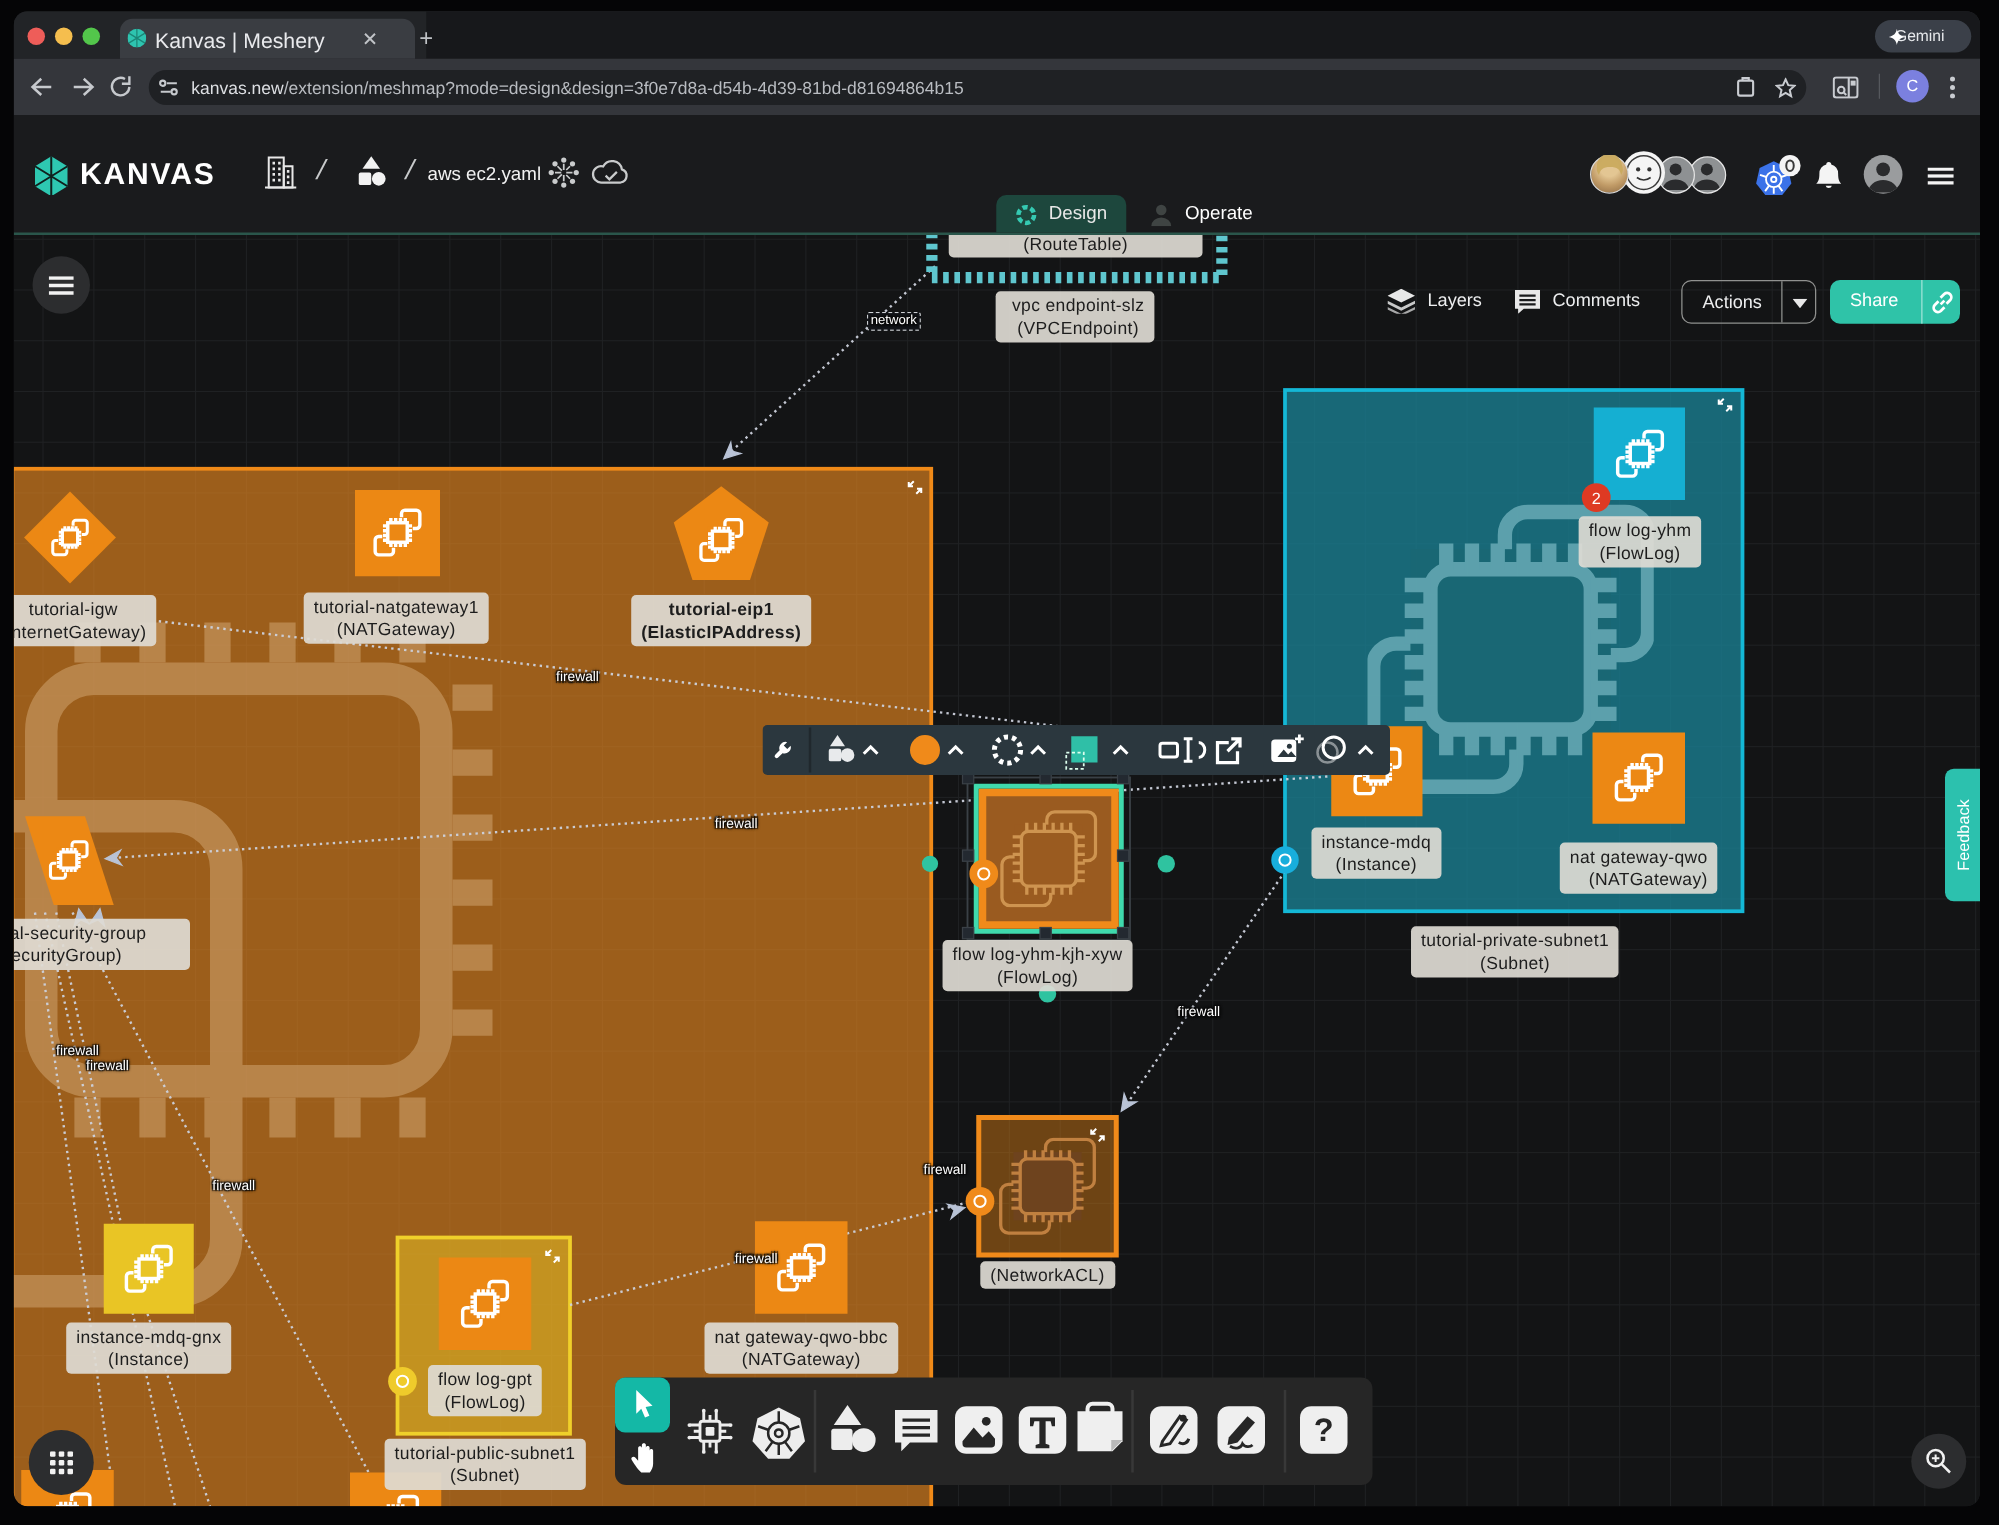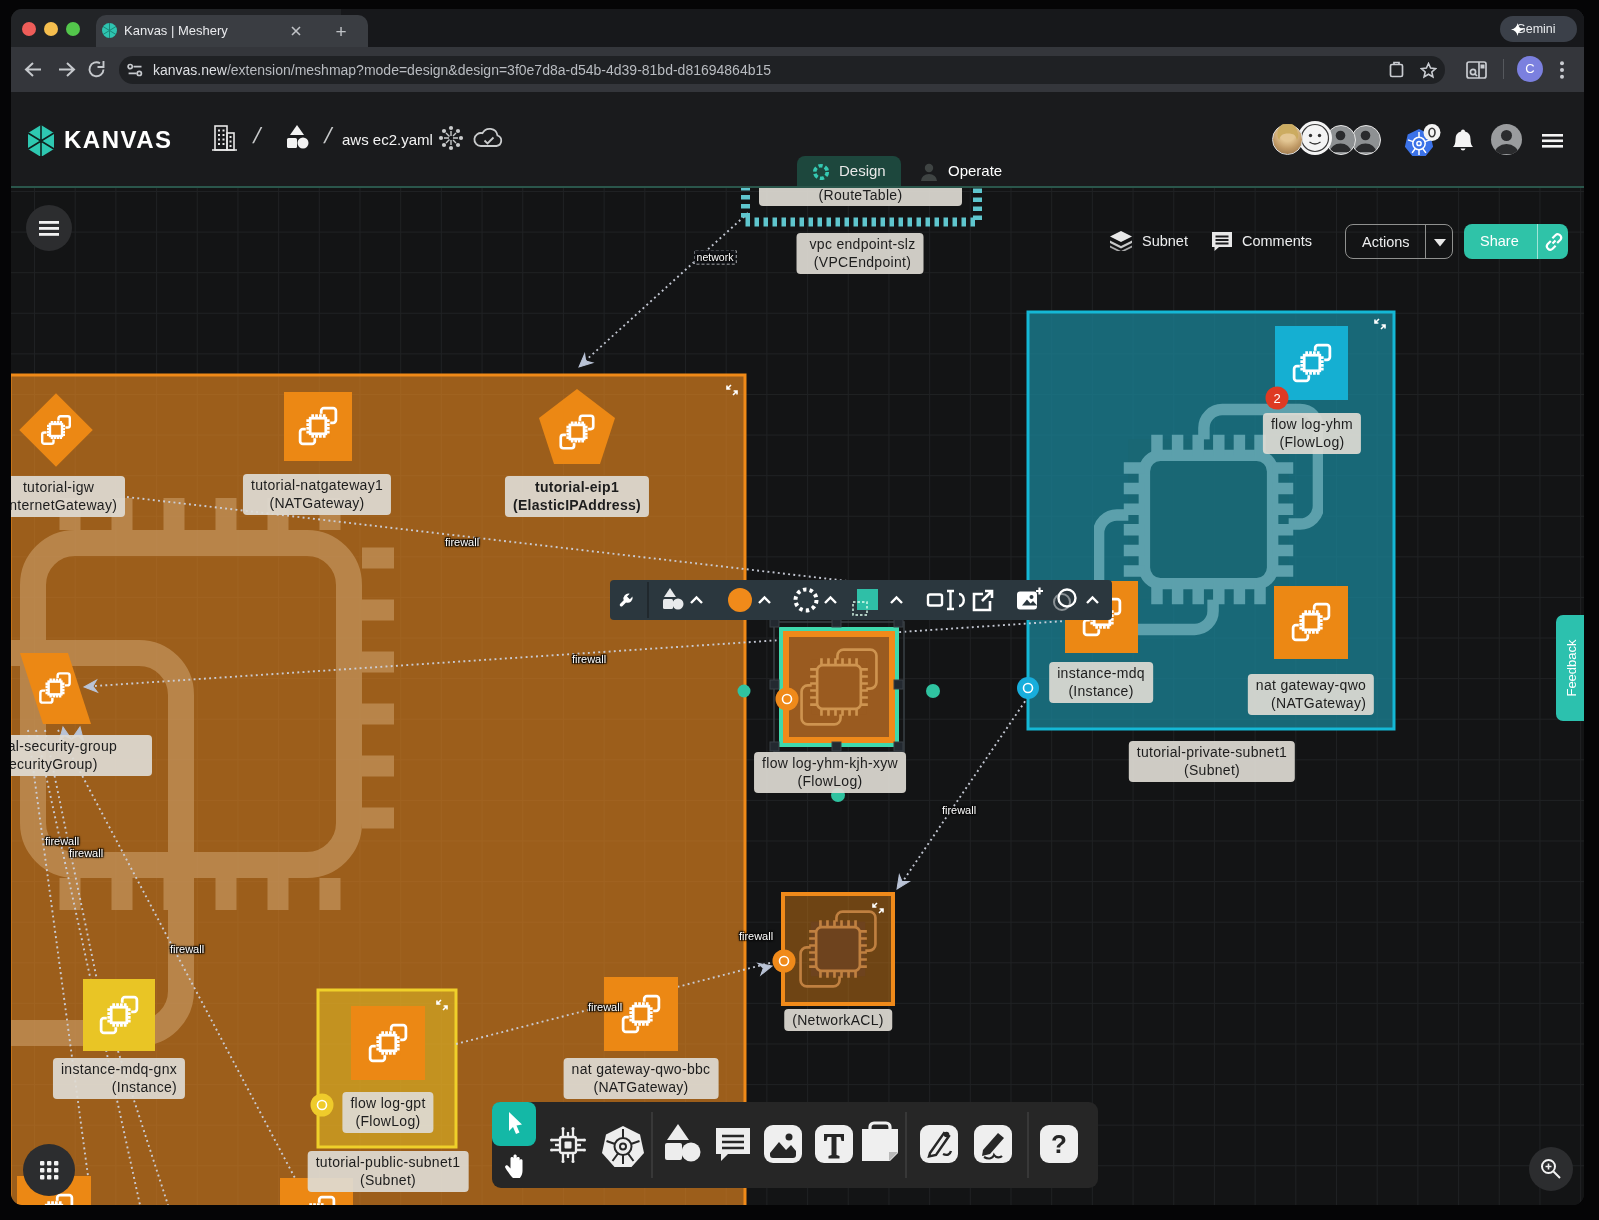--- a/index.html
+++ b/index.html
@@ -1,20 +1,20 @@
 <!DOCTYPE html>
 <html><head><meta charset="utf-8"><title>Kanvas | Meshery</title><style>
 *{margin:0;padding:0;box-sizing:border-box}
 html,body{width:1599px;height:1220px;background:#050506;font-family:"Liberation Sans",sans-serif;overflow:hidden}
 #win{position:absolute;left:11px;top:9px;width:1573px;height:1196px;background:#1A1B1D;border-radius:11px;overflow:hidden}
 
 #tabbar{position:absolute;left:0;top:0;width:100%;height:38px;background:#222427}
 #tabbar .dark{position:absolute;left:330px;top:0;right:0;height:38px;background:#17181B}
 .tl{position:absolute;top:13px;width:14px;height:14px;border-radius:50%}
-#tab{position:absolute;left:85px;top:6px;width:272px;height:32px;background:#3A3D42;border-radius:10px 10px 0 0;color:#E9EAED;font-size:13px}
+#tab{position:absolute;left:85px;top:6px;width:236px;height:32px;background:#3A3D42;border-radius:10px 10px 0 0;color:#E9EAED;font-size:17px}
 #newtab{position:absolute;left:317px;top:10px;width:26px;height:26px;color:#BFC2C6;font-size:19px;text-align:center;line-height:25px;font-weight:400}
 #gem{position:absolute;left:1489px;top:7px;width:77px;height:26px;background:#3B4049;border-radius:13px;color:#E7E9EC;font-size:12.5px;line-height:26px}
 
 #urlrow{position:absolute;left:0;top:38px;width:100%;height:45px;background:#34363B}
 #urlpill{position:absolute;left:108px;top:9px;width:1326px;height:28px;background:#1F2124;border-radius:14px;color:#DDDFE3;font-size:14px;line-height:28px}
 
 #apphdr{position:absolute;left:0;top:83px;width:100%;height:64px;background:#1A1B1D}
 #tabsrow{position:absolute;left:0;top:147px;width:100%;height:32px;background:#1A1B1D;border-bottom:2px solid #2A564B}
 .dtab{position:absolute;top:0;height:30px;border-radius:8px 8px 0 0;font-size:15px;color:#E8E8E8}
 
@@ -331,21 +331,21 @@
 <div class="lbl" style="left:-8px;top:476px">tutorial-igw<br>(InternetGateway)</div>
 <div class="lbl" style="left:759px;top:166px;width:203px;height:40px;overflow:hidden"> <br>(RouteTable)</div>
 <div class="lbl cl" style="left:317px;top:474px;">tutorial-natgateway1<br>(NATGateway)</div>
 <div class="lbl cl" style="left:577px;top:476px;font-weight:bold;">tutorial-eip1<br>(ElasticIPAddress)</div>
 <div class="lbl cl" style="left:860px;top:233px;padding-left:13px;">vpc endpoint-slz<br>(VPCEndpoint)</div>
 <div class="lbl cl" style="left:830px;top:752px;">flow log-yhm-kjh-xyw<br>(FlowLog)</div>
 <div class="lbl cl" style="left:1312px;top:413px;">flow log-yhm<br>(FlowLog)</div>
 <div class="lbl cl" style="left:1101px;top:662px;">instance-mdq<br>(Instance)</div>
 <div class="lbl cl" style="left:1311px;top:674px;text-align:right;">nat gateway-qwo<br>(NATGateway)</div>
 <div class="lbl cl" style="left:1212px;top:741px;">tutorial-private-subnet1<br>(Subnet)</div>
-<div class="lbl cl" style="left:119px;top:1058px;text-align:right;">instance-mdq-gnx<br>(Instance)</div>
+<div class="lbl cl" style="left:119px;top:1058px;">instance-mdq-gnx<br>(Instance)</div>
 <div class="lbl cl" style="left:388px;top:1092px;">flow log-gpt<br>(FlowLog)</div>
 <div class="lbl cl" style="left:641px;top:1058px;">nat gateway-qwo-bbc<br>(NATGateway)</div>
 <div class="lbl cl" style="left:388px;top:1151px;">tutorial-public-subnet1<br>(Subnet)</div>
 <div class="lbl cl" style="left:838px;top:1009px;">(NetworkACL)</div>
 <div class="elbl netlbl" style="left:715px;top:257px">network</div>
 <div class="elbl" style="left:462px;top:542px">firewall</div>
 <div class="elbl" style="left:589px;top:659px">firewall</div>
 <div class="elbl" style="left:62px;top:841px">firewall</div>
 <div class="elbl" style="left:86px;top:853px">firewall</div>
 <div class="elbl" style="left:187px;top:949px">firewall</div>
@@ -480,21 +480,21 @@
           </svg></div>
         <div class="cbtn" style="left:1529px;top:1147px;width:44px;height:44px"><svg width="22" height="22" style="margin:11px 0 0 11px" fill="none" stroke="#F2F2F2" stroke-width="2">
             <circle cx="8.5" cy="8.5" r="6.5"></circle>
             <path d="M13.5 13.5 L20 20"></path>
             <path d="M8.5 5.5 v6 M5.5 8.5 h6" stroke-width="1.6"></path>
           </svg></div>
         <div class="trbtn" style="left:1110px"><svg width="22" height="20" style="position:absolute;top:7px" fill="#E8E8E8">
             <path d="M11 0 L22 5.5 L11 11 L0 5.5 Z"></path>
             <path d="M0 9.5 L11 15 L22 9.5 L22 12 L11 17.5 L0 12 Z" opacity=".85"></path>
             <path d="M0 14.5 L11 20 L22 14.5 L22 16.5 L11 22 L0 16.5 Z" opacity=".7"></path>
-          </svg><span style="margin-left:32px;line-height:35px">Subnet</span></div>
+          </svg><span style="margin-left:32px;line-height:35px">Layers</span></div>
         <div class="trbtn" style="left:1212px"><svg width="20" height="19" style="position:absolute;top:8px">
             <path d="M0 0 h20 v15 h-13 l-4.5 4 v-4 H0 Z" fill="#E8E8E8"></path>
             <g stroke="#1A1B1D" stroke-width="1.8">
               <path d="M3.5 4.5 h13 M3.5 8 h13 M3.5 11.5 h13"></path>
             </g>
           </svg><span style="margin-left:30px;line-height:35px">Comments</span></div>
         <div class="trbtn" id="actions">
           <span style="position:absolute;left:16px;line-height:34px">Actions</span>
 <div style="position:absolute;left:79px;top:0;width:1px;height:100%;background:#90918F"></div>
 <svg width="12" height="8" style="position:absolute;left:88px;top:14px" fill="#E8E8E8">

